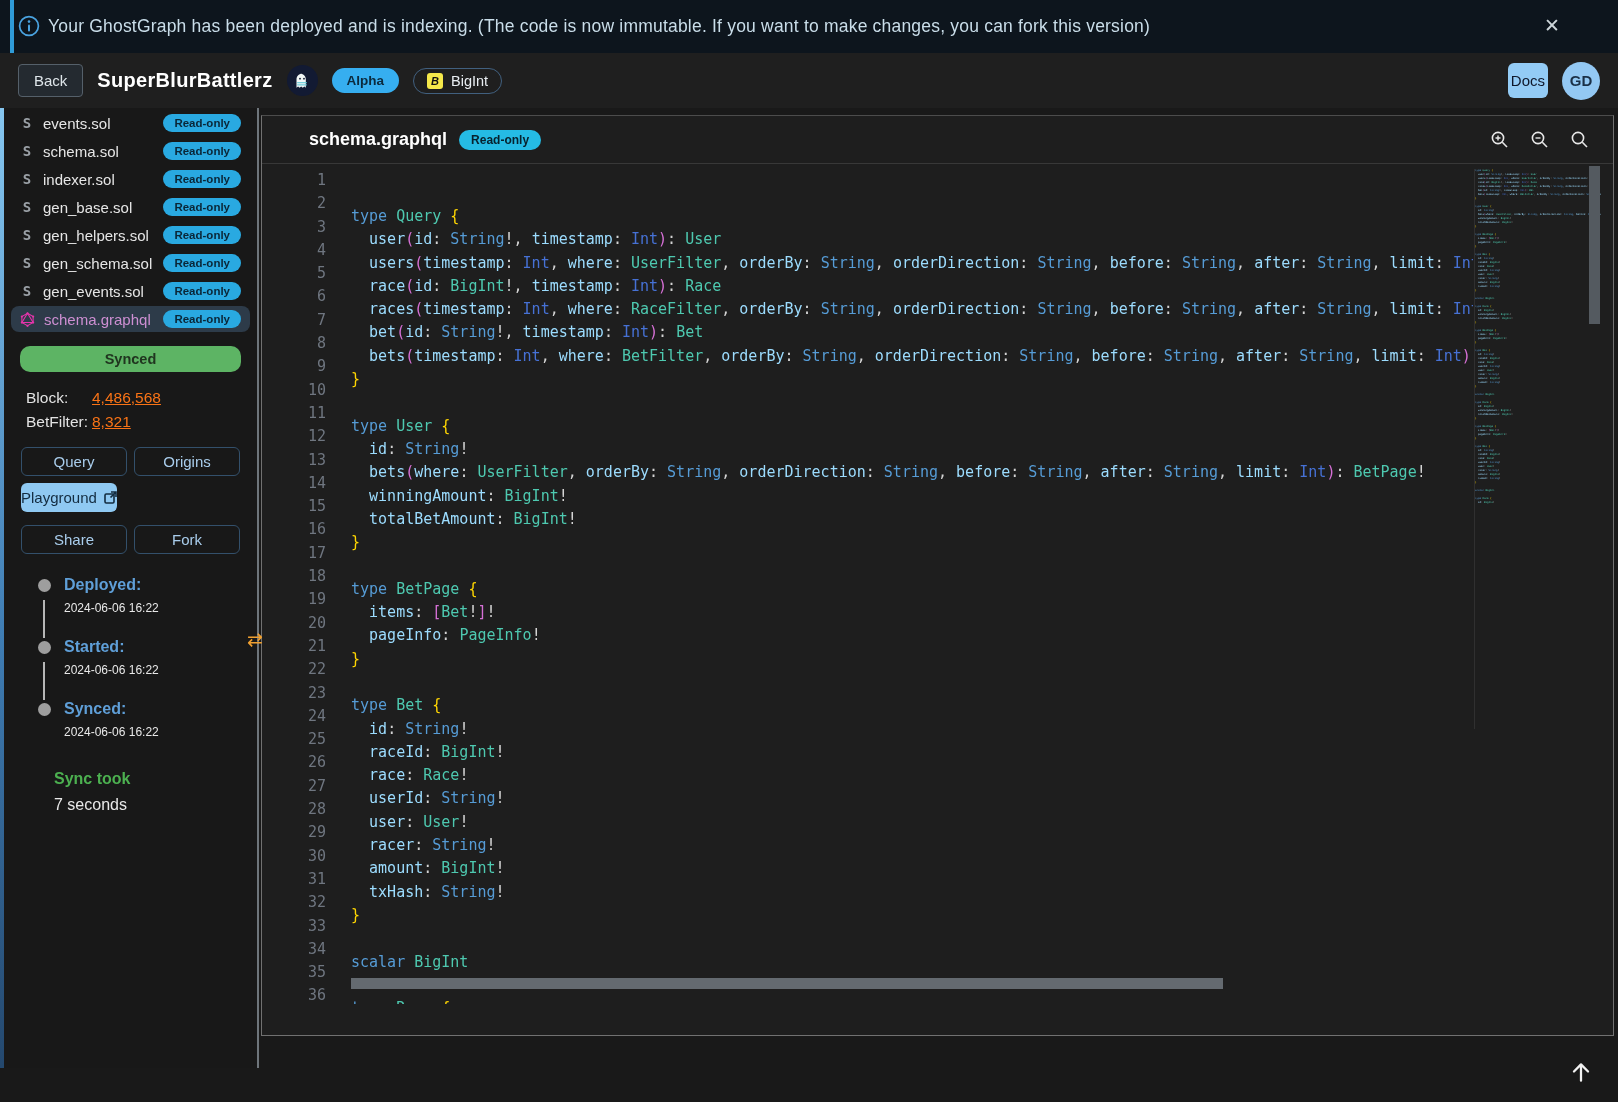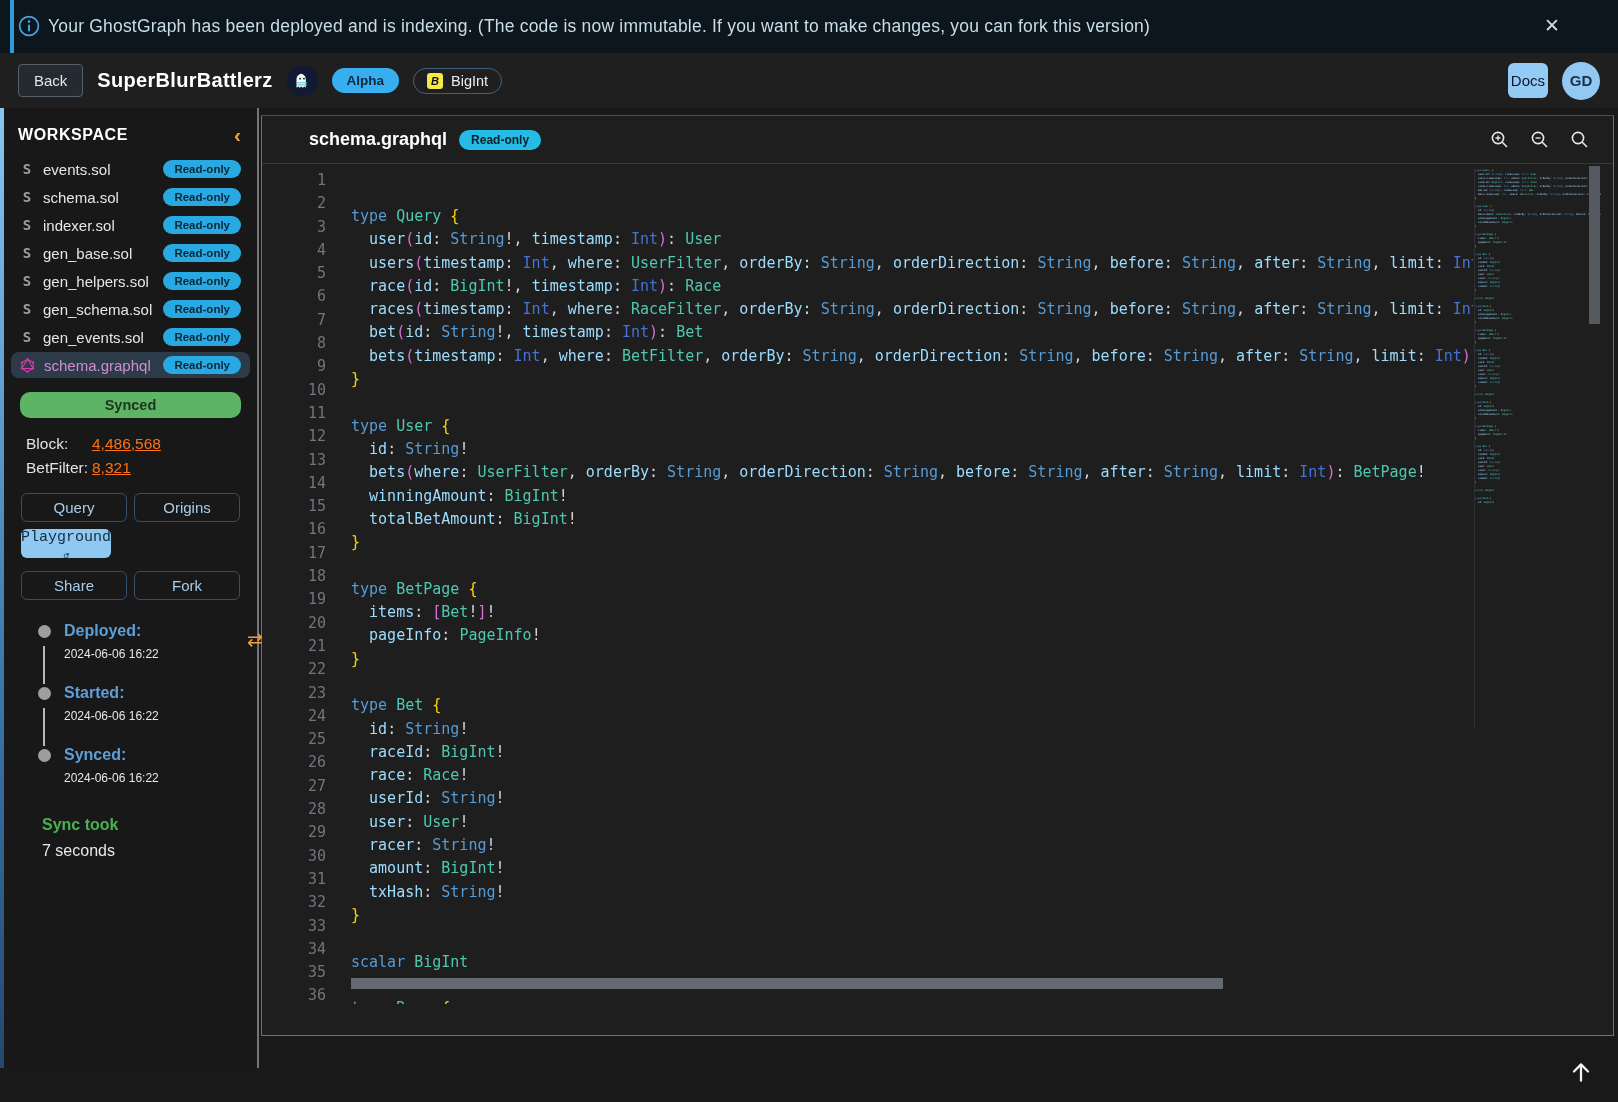--- a/index.html
+++ b/index.html
@@ -49,28 +49,28 @@
   .file-item.selected .file-name { color:#cd8fd2; }
   .sol-icon { width:14px; text-align:center; font-family:"DejaVu Sans Mono", monospace; font-weight:bold; font-size:14px; color:#9aa0a6; }
   .pill { margin-left:auto; background:#29a9e1; color:#0a2637; font-weight:bold; font-size:11.5px; padding:3px 11px; border-radius:999px; white-space:nowrap; }
   .sync-pill { margin:14px 16px 0 16px; height:26px; background:#5db464; color:#20351f; font-weight:bold; font-size:14.5px; border-radius:10px; display:flex; align-items:center; justify-content:center; cursor:default; }
   .stats { margin:14px 0 0 22px; }
   .stat-row { display:flex; font-size:15.5px; line-height:24px; }
   .stat-label { width:66px; color:#e3e3e3; }
   .stat-value { color:#f97316;text-decoration:underline; }
   .btn-grid { display:grid; grid-template-columns:1fr 1fr; gap:7px; margin:13px 17px 0 17px; }
   .ghost-btn { height:29px; background:transparent; border:1px solid #33506b; border-radius:6px; color:#a9cdec; font-size:15px; font-family:inherit; cursor:pointer; }
-  .playground-btn { margin:7px 17px 0 17px; height:29px; background:#8fc9f2; border:none; border-radius:6px; color:#132c40; font-size:15px; font-family:Liberation Mono, monospace; cursor:pointer; display:flex; align-items:center; justify-content:center; gap:7px;flex-direction:column; }
+  .playground-btn { margin:7px 17px 0 17px; height:29px; background:#8fc9f2; border:none; border-radius:6px; color:#132c40; font-size:15px; font-family:Liberation Sans, sans-serif; cursor:pointer; display:flex; align-items:center; justify-content:center; gap:7px; }
   .timeline { margin:22px 0 0 0; }
   .tl-item { position:relative; padding-left:60px; min-height:62px; }
   .tl-dot { position:absolute; left:34px; top:3px; width:13px; height:13px; border-radius:50%; background:#9e9e9e; }
   .tl-connector { position:absolute; left:39px; top:24px; height:38px; border-left:2.5px solid #b6b6b6; }
   .tl-label { color:#5f9fd8; font-weight:bold; font-size:16px; }
   .tl-time { color:#e8e8e8; font-size:12px; margin-top:7px; }
-  .sync-took { margin:8px 0 0 38px; }
+  .sync-took { margin:8px 0 0 50px; }
   .sync-took-label { color:#4cb050; font-weight:bold; font-size:16px; }
   .sync-took-value { color:#e8e8e8; font-size:16px; margin-top:8px; }
   .resize-handle { position:absolute; left:247px; top:520px; color:#f0a030; font-size:19px; cursor:col-resize; z-index:5; }
   
   .editor-panel {
     position:absolute; left:261px; top:7px; width:1353px; height:921px;
     background:#1e1e1e; border:1px solid #717171; border-top-color:#4c4c4c;
   }
   .editor-header { height:48px; display:flex; align-items:center; padding:0 24px 0 47px; border-bottom:1px solid #383838; }
   .editor-filename { font-size:18px; font-weight:bold; color:#fff; }
@@ -134,24 +134,20 @@
     <div class="header-right">
       <button class="docs-btn">Docs</button>
       <div class="user-avatar">GD</div>
     </div>
   </div>
 
   <div class="content">
     <div class="side-strip"></div>
 
     <aside class="sidebar">
-      <div class="ws-row">
-        <span class="ws-title">WORKSPACE</span>
-        <span class="ws-collapse">‹</span>
-      </div>
       <div id="file-list">
           <div class="file-item">
             <span class="sol-icon">S</span>
             <span class="file-name">events.sol</span>
             <span class="pill">Read-only</span>
           </div>
           <div class="file-item">
             <span class="sol-icon">S</span>
             <span class="file-name">schema.sol</span>
             <span class="pill">Read-only</span>

